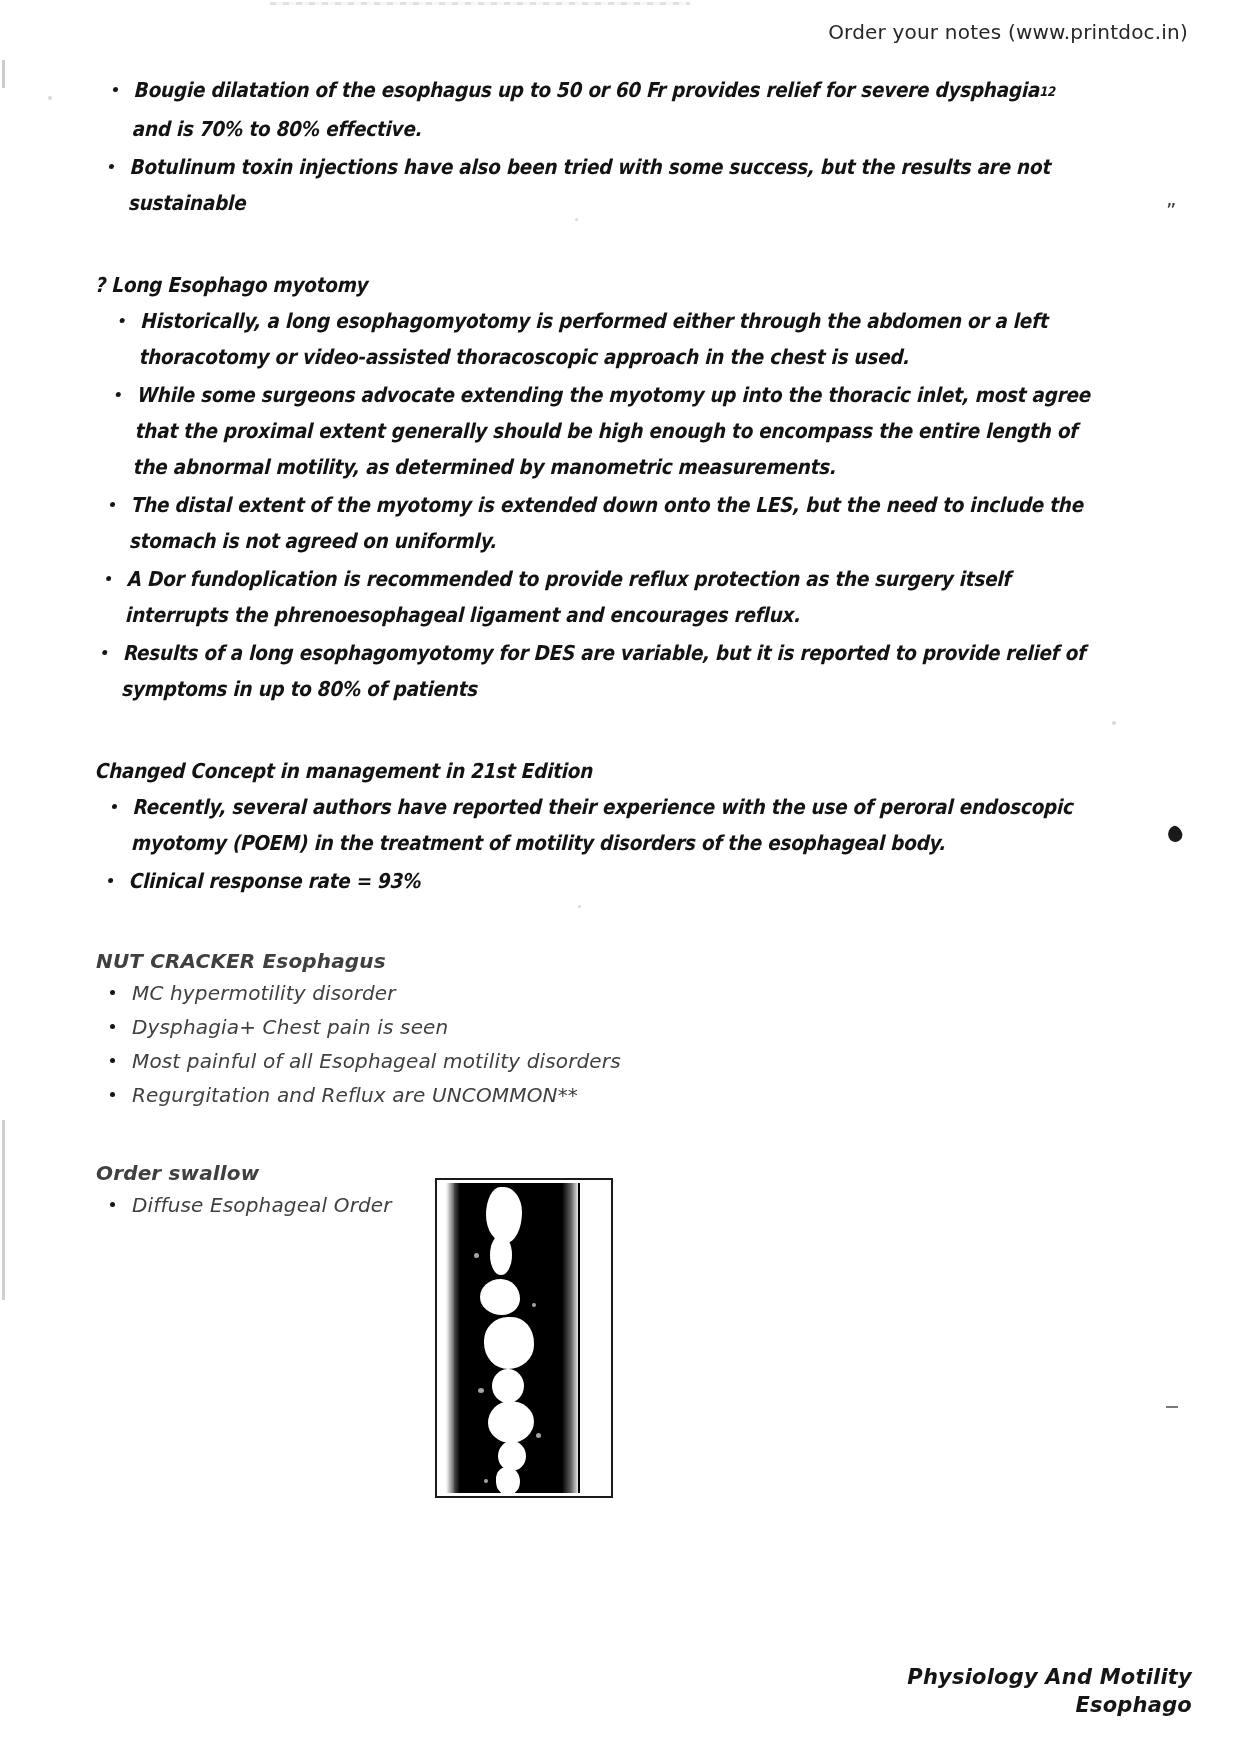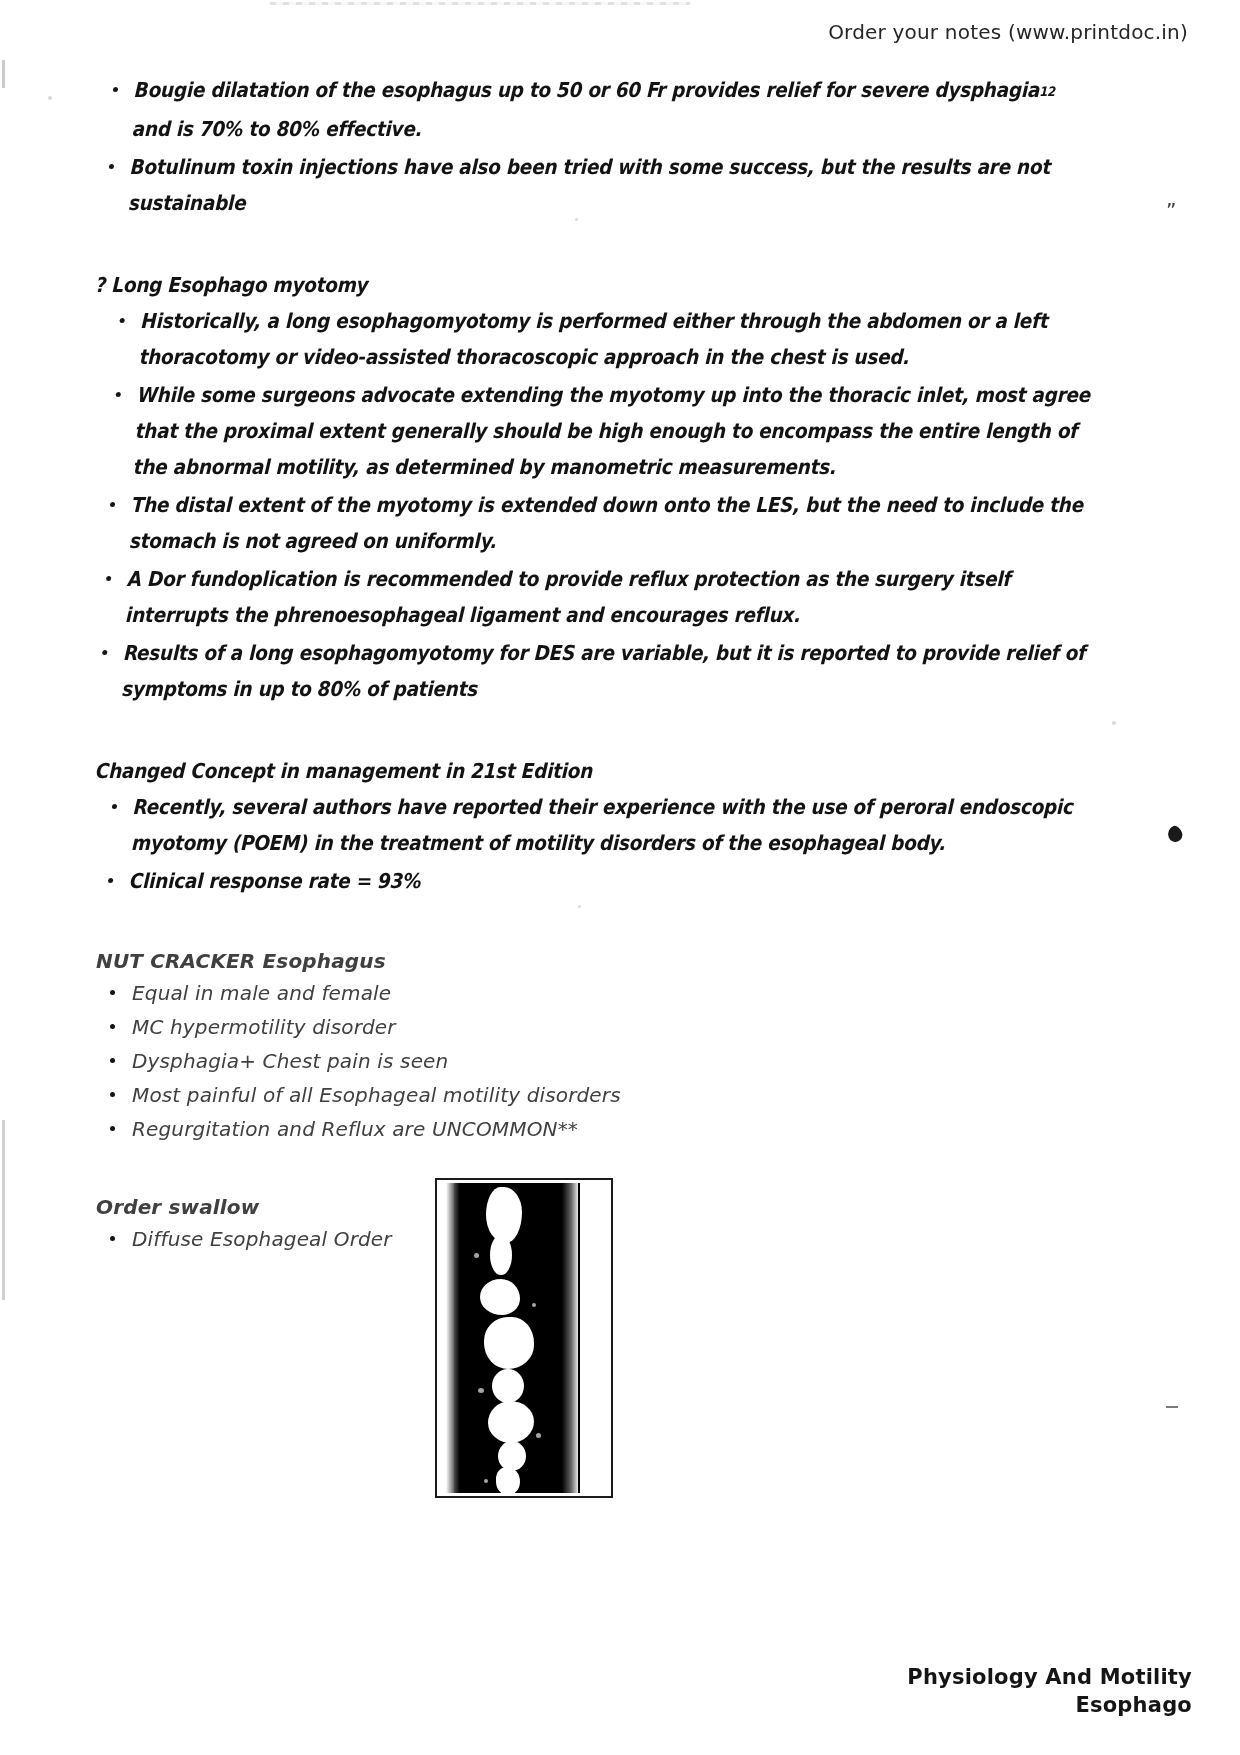--- a/index.html
+++ b/index.html
@@ -180,20 +180,21 @@
     opacity: .7;
   }
 
   
   .doc-footer {
     position: absolute;
     right: 48px;
     bottom: 36px;
     text-align: right;
     font-family: "DejaVu Sans", sans-serif;
+    font-style: italic;
     font-weight: 700;
     font-size: 21px;
     line-height: 28px;
     color: #151515;
     letter-spacing: .2px;
     margin-top: 35px;
   }
 
   
   .mark-comma {
@@ -283,21 +284,20 @@
     <ul class="bullets hand-a indent-1">
       <li><span>Recently, several authors have reported their experience with the use of peroral endoscopic myotomy (POEM) in the treatment of motility disorders of the esophageal body.</span></li>
       <li><span>Clinical response rate = 93%</span></li>
     </ul>
 
     <div class="gap-lg"></div>
 
     <div class="hand-b sec-head">NUT CRACKER Esophagus</div>
 
     <ul class="bullets hand-b tight indent-1">
-      <li><span>Equal in male and female</span></li>
       <li><span>MC hypermotility disorder</span></li>
       <li><span>Dysphagia+ Chest pain is seen</span></li>
       <li><span>Most painful of all Esophageal motility disorders</span></li>
       <li><span>Regurgitation and Reflux are UNCOMMON**</span></li>
     </ul>
 
     <div class="gap-lg"></div>
 
     <div class="hand-b sec-head">Order swallow</div>
 

